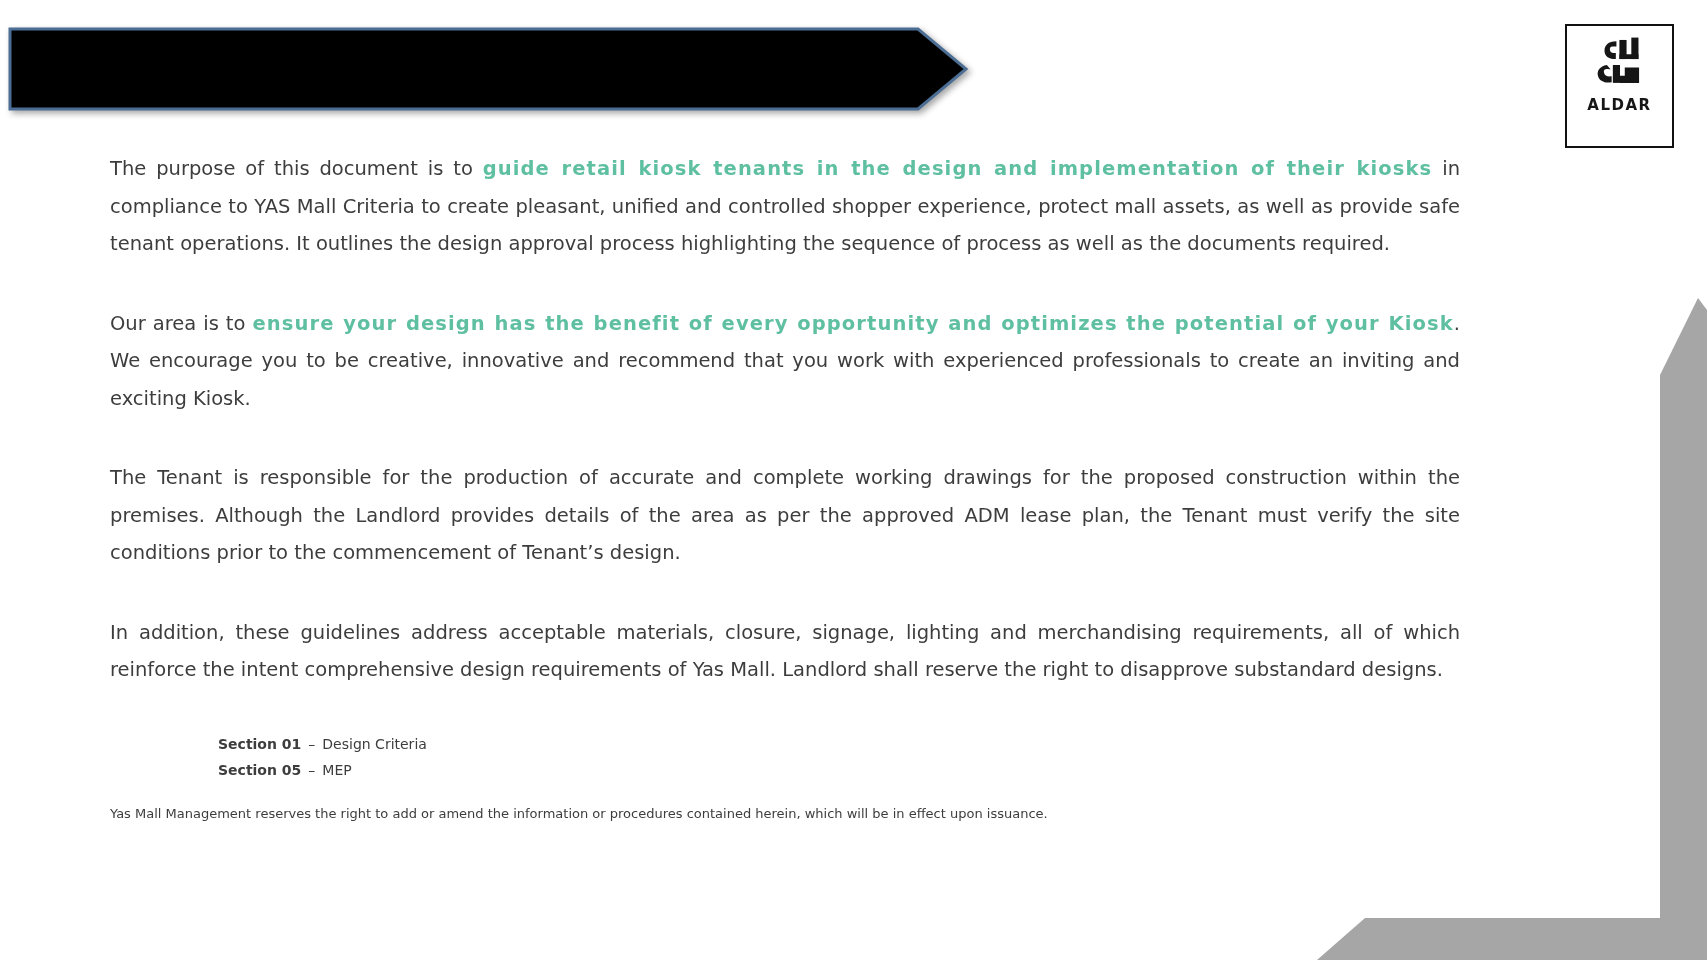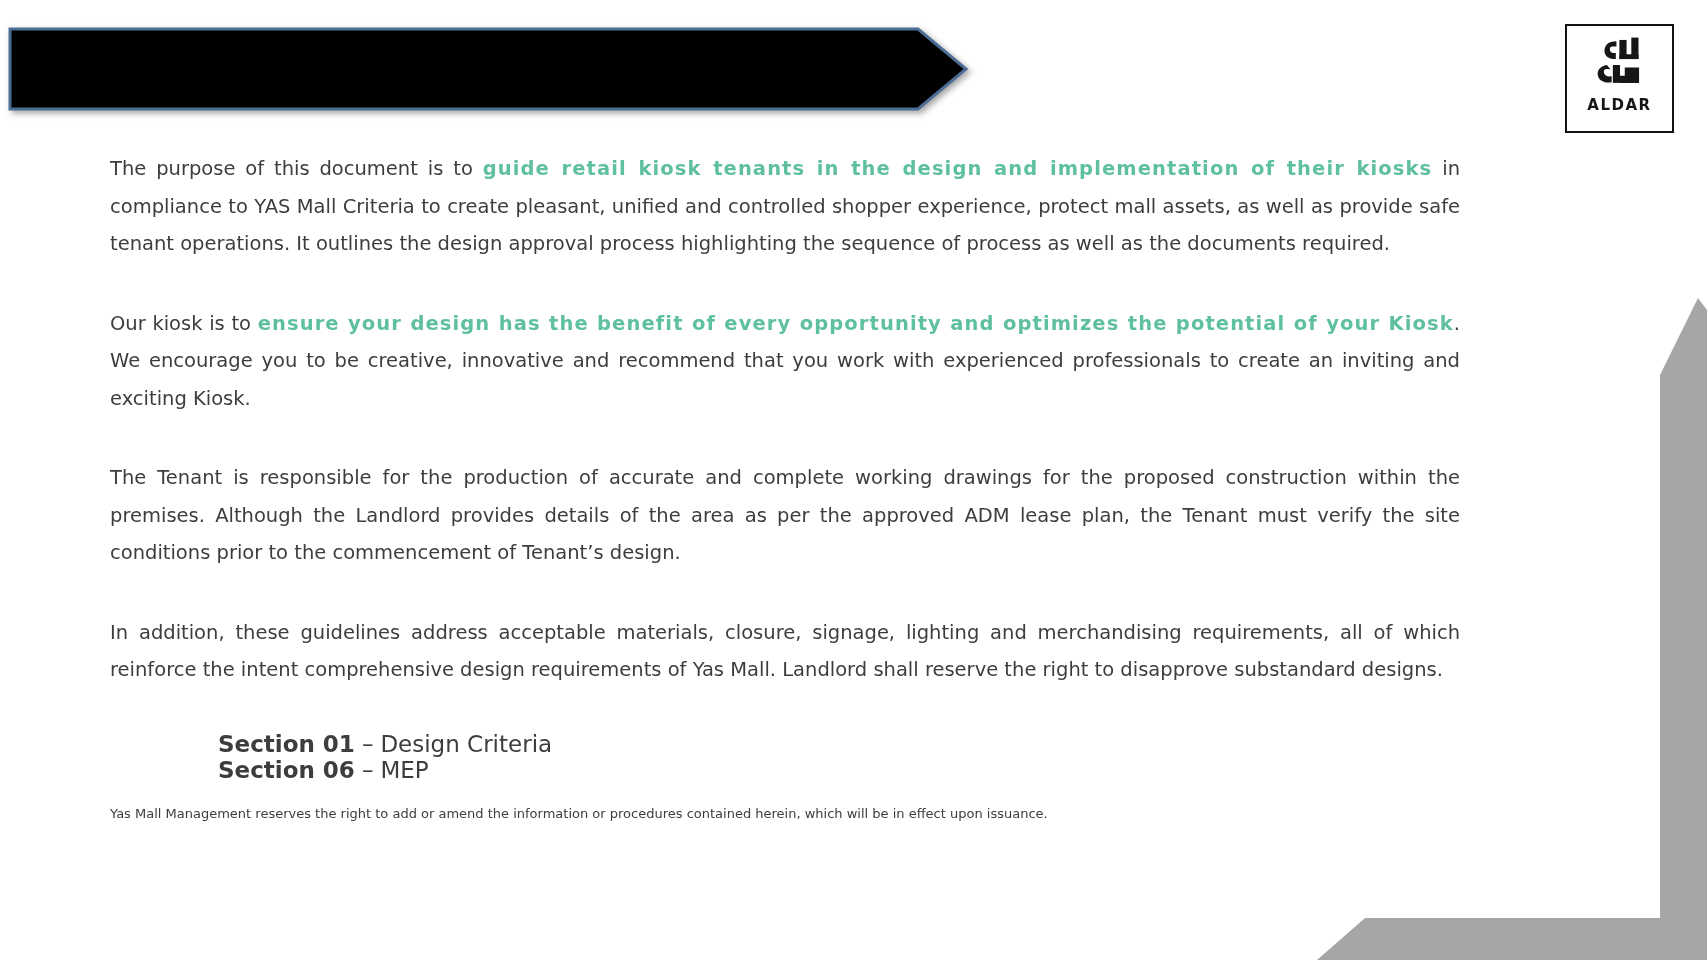--- a/index.html
+++ b/index.html
@@ -41,21 +41,21 @@
     font-size: 40px;
     font-weight: 700;
     letter-spacing: 2.5px;
     white-space: nowrap;
   }
 
   
   .logo-box {
     position: absolute;
     left: 1565px; top: 24px;
-    width: 109px; height: 109px;
+    width: 109px; height: 124px;
     border: 2px solid #111111;
     background: #ffffff;
     display: flex;
     flex-direction: column;
     align-items: center;
     justify-content: flex-start;
     padding-top: 8px;
   }
   .logo-mark { width: 64px; height: 62px; }
   .logo-mark path, .logo-mark rect { fill: #161616; }
@@ -95,21 +95,21 @@
     margin: 0 0 8px 0;
     font-size: 19.5px;
     line-height: 30px;
     color: var(--body-text);
   }
   .sections-list {
     margin: 0; padding: 0 0 0 108px;
     list-style: none;
   }
   .sections-list li {
-    font-size: 23px;
+    font-size: 14px;
     line-height: 26.5px;
     color: var(--body-text);
   }
   .section-label { font-weight: 700; }
   .section-sep { margin: 0 7px; }
   .footer-note {
     margin: 18px 0 6px 0;
     font-size: 13px;
     line-height: 24px;
     color: var(--body-text);
@@ -143,28 +143,28 @@
 
   <svg class="corner-svg" width="407" height="670" viewBox="0 0 407 670">
     <polygon points="360,85 398,8 407,20 407,670 360,670"></polygon>
     <polygon points="65,628 407,628 407,670 17,670"></polygon>
   </svg>
 
   <main class="content">
 
     <p class="para"><span>The purpose of this document is to </span><span class="hl">guide retail kiosk tenants in the design and implementation of their kiosks</span><span> in compliance to YAS Mall Criteria to create pleasant, unified and controlled shopper experience, protect mall assets, as well as provide safe tenant operations. It outlines the design approval process highlighting the sequence of process as well as the documents required.</span></p>
 
-    <p class="para"><span>Our kiosk is to </span><span class="hl">ensure your design has the benefit of every opportunity and optimizes the potential of your Kiosk</span><span>. We encourage you to be creative, innovative and recommend that you work with experienced professionals to create an inviting and exciting Kiosk.</span></p>
+    <p class="para"><span>Our area is to </span><span class="hl">ensure your design has the benefit of every opportunity and optimizes the potential of your Kiosk</span><span>. We encourage you to be creative, innovative and recommend that you work with experienced professionals to create an inviting and exciting Kiosk.</span></p>
 
     <p class="para"><span>The Tenant is responsible for the production of accurate and complete working drawings for the proposed construction within the premises. Although the Landlord provides details of the area as per the approved ADM lease plan, the Tenant must verify the site conditions prior to the commencement of Tenant’s design.</span><span class="hl"></span><span></span></p>
 
     <p class="para"><span>In addition, these guidelines address acceptable materials, closure, signage, lighting and merchandising requirements, all of which reinforce the intent comprehensive design requirements of Yas Mall. Landlord shall reserve the right to disapprove substandard designs.</span><span class="hl"></span><span></span></p>
 
 
     <ul class="sections-list">
       <li><span class="section-label">Section 01</span><span class="section-sep">–</span><span>Design Criteria</span></li>
-      <li><span class="section-label">Section 06</span><span class="section-sep">–</span><span>MEP</span></li>
+      <li><span class="section-label">Section 05</span><span class="section-sep">–</span><span>MEP</span></li>
     </ul>
 
     <p class="footer-note">Yas Mall Management reserves the right to add or amend the information or procedures contained herein, which will be in effect upon issuance.</p>
 
   </main>
 </div>
 
 </body></html>

